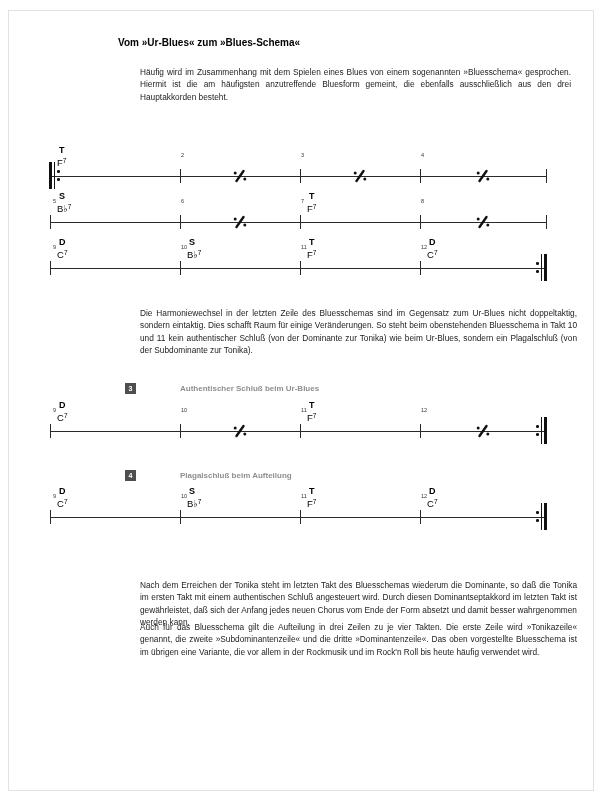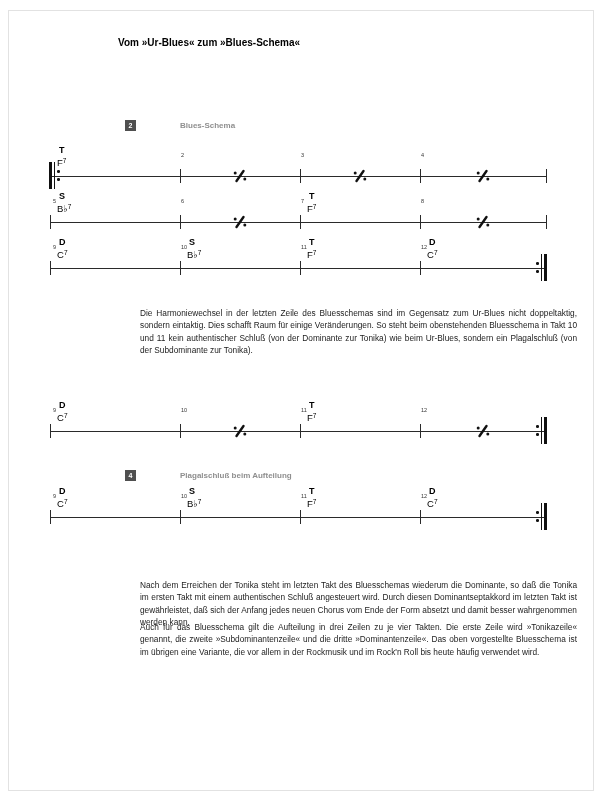--- a/index.html
+++ b/index.html
@@ -63,25 +63,22 @@
   .page-number { position:absolute; left:0; top:779px; width:602px; text-align:center; font-size:8px; color:#222; }
 </style>
 </head>
 <body>
 
 <div class="page">
   <div class="page-border"></div>
 
   <div class="title">Vom »Ur-Blues« zum »Blues-Schema«</div>
 
-
-  <div class="ex-header" id="ex2-header">
-    <span class="ex-num">2</span>
-    <span class="ex-caption">Blues-Schema</span>
-  </div>
+  <p class="para" id="para-intro">Häufig wird im Zusammenhang mit dem Spielen eines Blues von einem sogenannten »Bluesschema« gesprochen. Hiermit ist die am häufigsten anzutreffende Bluesform gemeint, die ebenfalls ausschließlich aus den drei Hauptakkorden besteht.</p>
+
   <div class="schema" id="ex2-schema">
       <div class="system">
         <div class="staff-line"></div>
         <div class="repeat repeat-begin">
           <i class="bar thick"></i>
           <i class="bar thin"></i>
           <i class="dot d1"></i>
           <i class="dot d2"></i>
         </div>
         <div class="barline" style="left: 130px;"></div>
@@ -157,20 +154,24 @@
         <div class="fn" style="left: 259px;">T</div>
         <div class="chord" style="left: 257px;"><span>F</span><span class="csup">7</span></div>
         <div class="mnum" style="left: 371px;">12</div>
         <div class="fn" style="left: 379px;">D</div>
         <div class="chord" style="left: 377px;"><span>C</span><span class="csup">7</span></div>
       </div>
     </div>
 
   <p class="para" id="para-middle">Die Harmoniewechsel in der letzten Zeile des Bluesschemas sind im Gegensatz zum Ur-Blues nicht doppeltaktig, sondern eintaktig. Dies schafft Raum für einige Veränderungen. So steht beim obenstehenden Bluesschema in Takt 10 und 11 kein authentischer Schluß (von der Dominante zur Tonika) wie beim Ur-Blues, sondern ein Plagalschluß (von der Subdominante zur Tonika).</p>
 
+  <div class="ex-header" id="ex3-header">
+    <span class="ex-num">3</span>
+    <span class="ex-caption">Authentischer Schluß beim Ur-Blues</span>
+  </div>
   <div class="schema" id="ex3-schema">
       <div class="system">
         <div class="staff-line"></div>
         <div class="barline" style="left: 0px;"></div>
         <div class="barline" style="left: 130px;"></div>
         <div class="barline" style="left: 250px;"></div>
         <div class="barline" style="left: 370px;"></div>
         <div class="repeat repeat-end">
           <i class="dot d1"></i>
           <i class="dot d2"></i>

